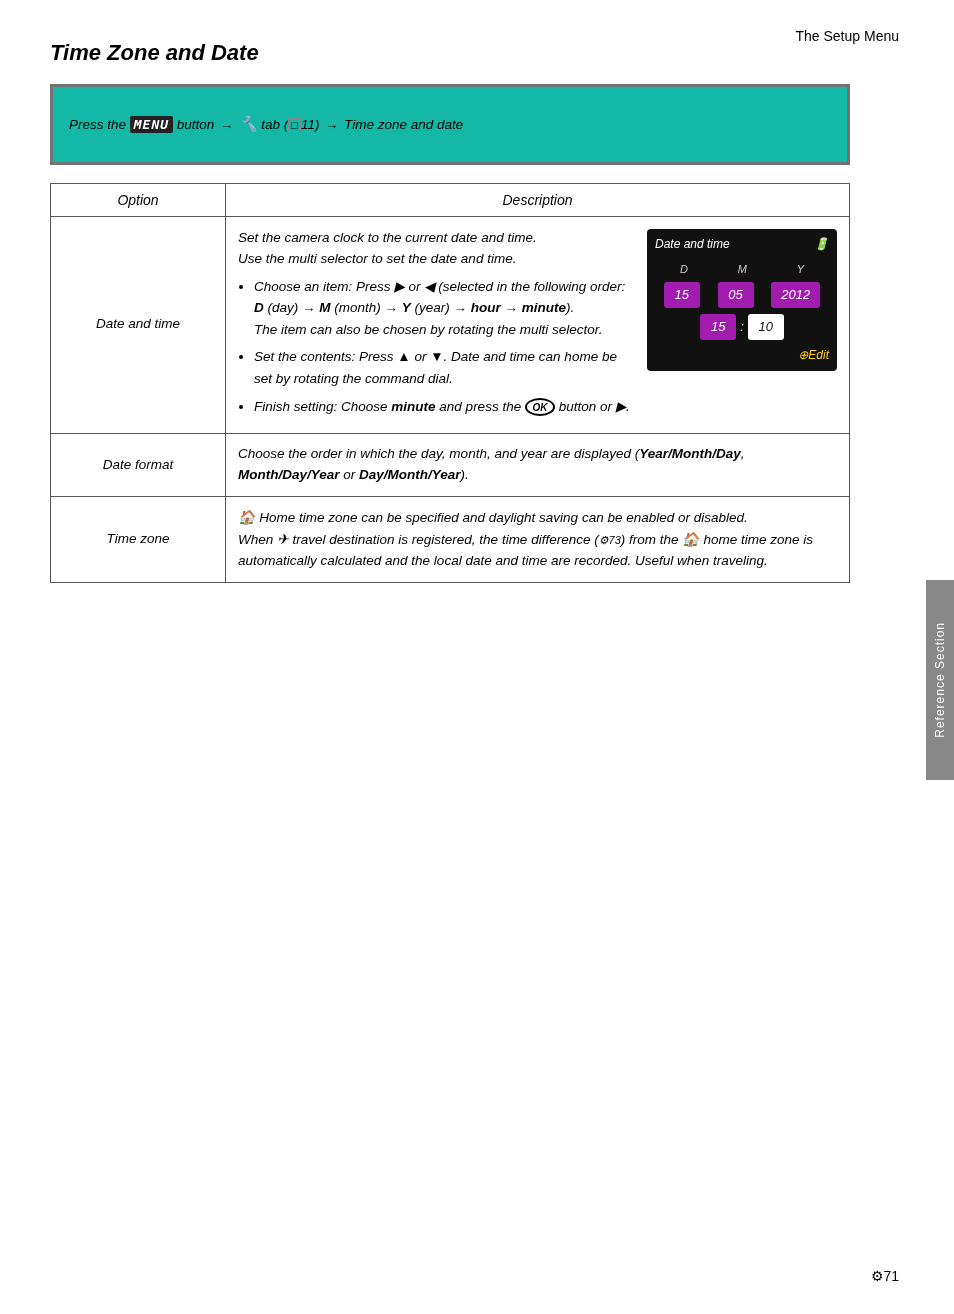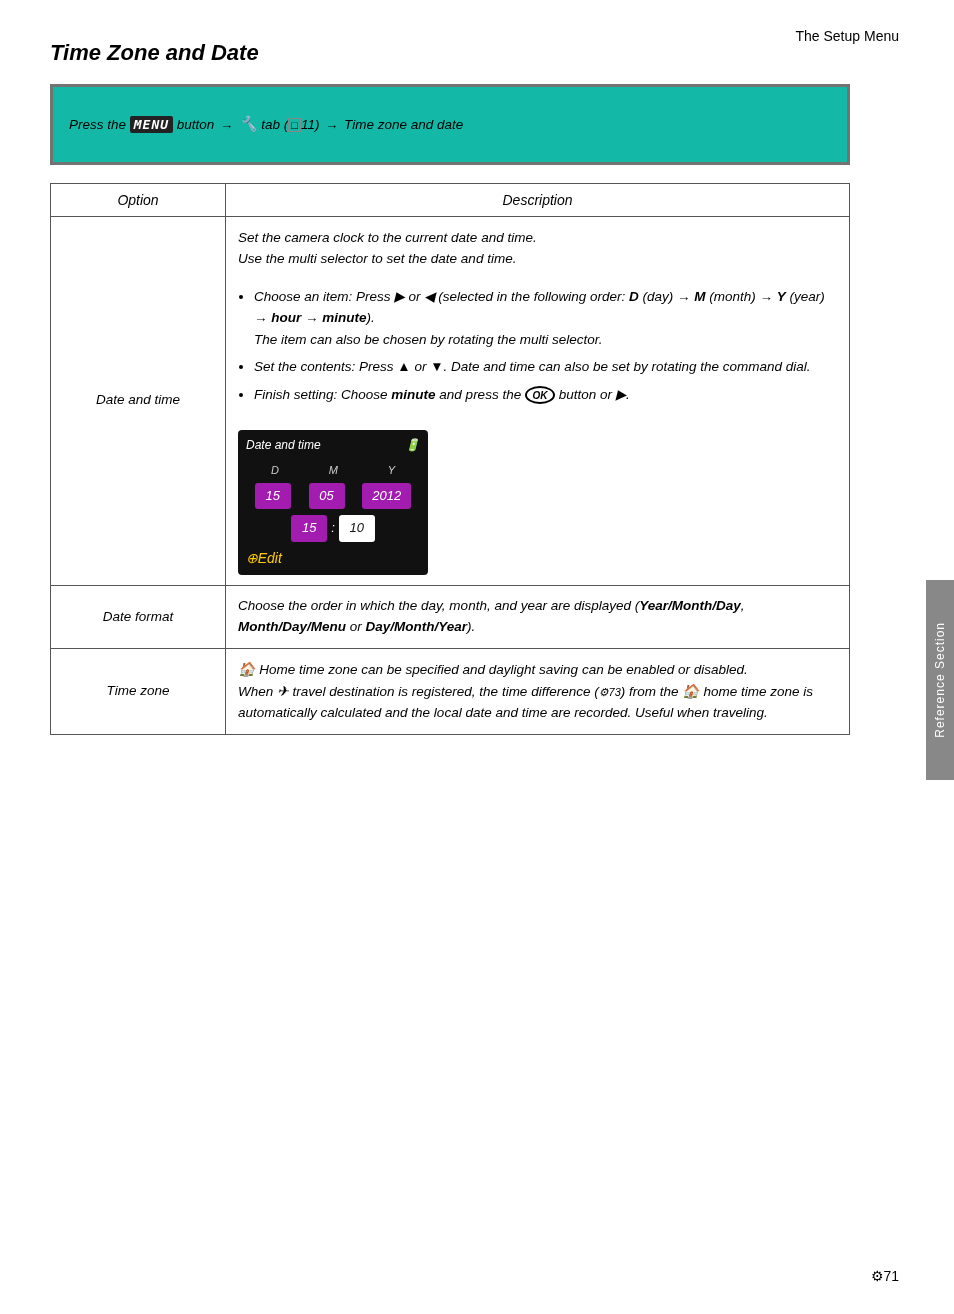--- a/index.html
+++ b/index.html
@@ -78,30 +78,29 @@
     .col-desc {
       width: auto;
     }
     .row-date-time td {
       vertical-align: middle;
     }
     .date-time-content {
       display: flex;
       align-items: flex-start;
       gap: 16px;
-      flex-direction: column;
     }
     .date-time-text {
       flex: 1;
       font-size: 13.5px;
       line-height: 1.6;
     }
     .date-time-text ul {
       margin-left: 16px;
-      margin-top: 16px;
+      margin-top: 6px;
     }
     .date-time-text ul li {
       margin-bottom: 6px;
     }
     .camera-ui-box {
       width: 190px;
       min-width: 190px;
       background: #111;
       color: #fff;
       border-radius: 4px;
@@ -142,22 +141,22 @@
       color: #111;
     }
     .camera-ui-time {
       display: flex;
       justify-content: center;
       align-items: center;
       gap: 4px;
       margin-bottom: 6px;
     }
     .camera-ui-edit {
-      text-align: left;
-      font-size: 14px;
+      text-align: right;
+      font-size: 12px;
       color: #ffcc00;
     }
     .bold { font-weight: bold; }
     .date-format-row td { vertical-align: middle; }
     .time-zone-row td { vertical-align: middle; }
     .home-icon { font-size: 14px; }
     .travel-icon { font-size: 14px; }
     .side-tab {
       position: absolute;
       right: 0;
@@ -206,21 +205,21 @@
     <tbody>
 
       <tr class="row-date-time">
         <td class="col-option">Date and time</td>
         <td class="col-desc">
           <div class="date-time-content">
             <div class="date-time-text">
               <div>Set the camera clock to the current date and time.<br>Use the multi selector to set the date and time.</div>
               <ul>
                 <li>Choose an item: Press ▶ or ◀ (selected in the following order: <span class="bold">D</span> (day) → <span class="bold">M</span> (month) → <span class="bold">Y</span> (year) → <span class="bold">hour</span> → <span class="bold">minute</span>).<br>The item can also be chosen by rotating the multi selector.</li>
-                <li>Set the contents: Press ▲ or ▼. Date and time can also be set by rotating the command dial.</li>
+                <li>Set the contents: Press ▲ or ▼. Date and time can home be set by rotating the command dial.</li>
                 <li>Finish setting: Choose <span class="bold">minute</span> and press the <span style="display:inline-block;width:30px;height:18px;border-radius:50%;border:2px solid #000;text-align:center;line-height:16px;font-size:10px;font-weight:bold;">OK</span> button or ▶.</li>
               </ul>
             </div>
             <div class="camera-ui-box">
               <div class="camera-ui-title">
                 <span>Date and time</span>
                 <span>🔋</span>
               </div>
               <div class="camera-ui-dmy">
                 <span>D</span>
@@ -240,21 +239,21 @@
               <div class="camera-ui-edit">⊕Edit</div>
             </div>
           </div>
         </td>
       </tr>
 
       <tr class="date-format-row">
         <td class="col-option">Date format</td>
         <td class="col-desc">
           Choose the order in which the day, month, and year are displayed
-          (<span class="bold">Year/Month/Day</span>, <span class="bold">Month/Day/Menu</span> or <span class="bold">Day/Month/Year</span>).
+          (<span class="bold">Year/Month/Day</span>, <span class="bold">Month/Day/Year</span> or <span class="bold">Day/Month/Year</span>).
         </td>
       </tr>
 
       <tr class="time-zone-row">
         <td class="col-option">Time zone</td>
         <td class="col-desc">
           <span class="home-icon">🏠</span> Home time zone can be specified and daylight saving can be enabled or disabled.<br>
           When <span class="travel-icon">✈</span> travel destination is registered, the time difference (<span style="font-size:11px;">⚙73</span>) from the <span class="home-icon">🏠</span> home time zone is automatically calculated and the local date and time are recorded. Useful when traveling.
         </td>
       </tr>

